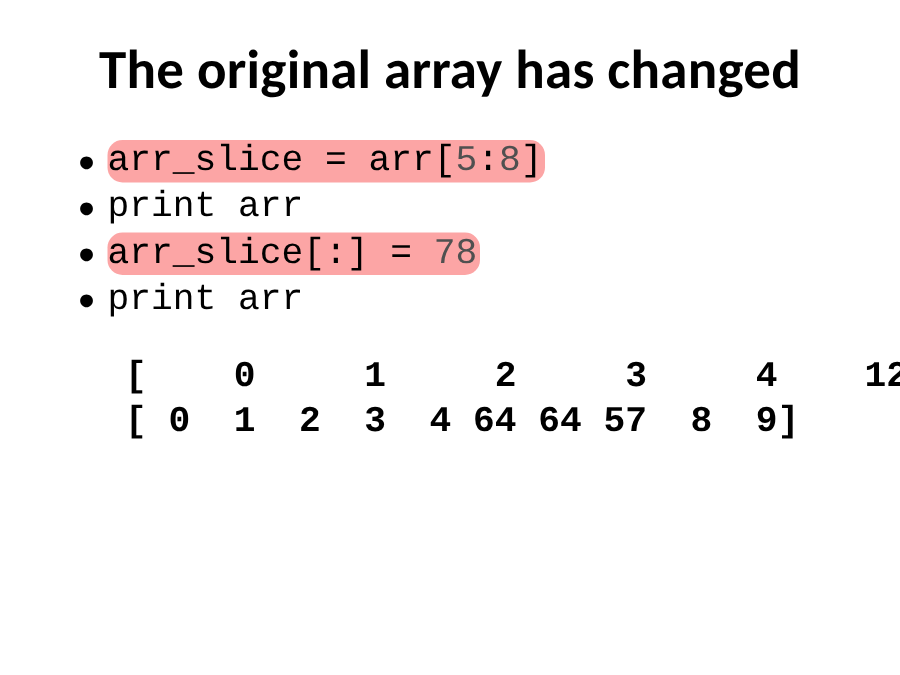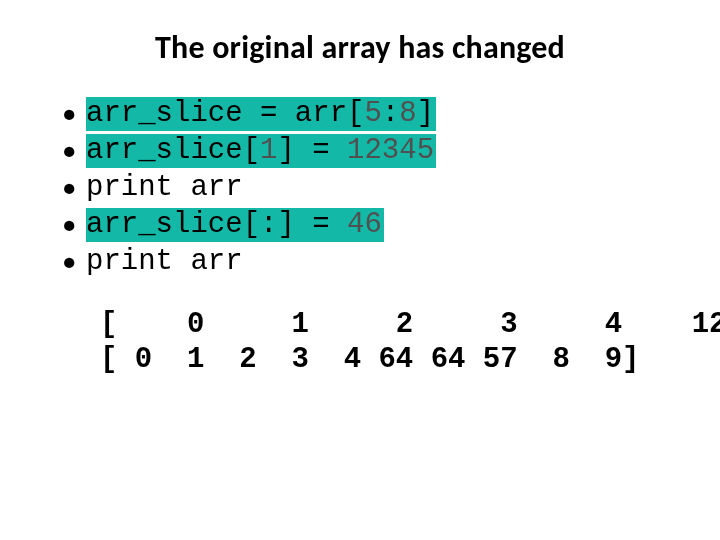--- a/index.html
+++ b/index.html
@@ -5,21 +5,21 @@
   * { margin: 0; padding: 0; box-sizing: border-box; }
   body {
     width: 720px;
     height: 540px;
     background: #ffffff;
     font-family: Calibri, Arial, sans-serif;
     padding: 28px 56px 0 56px;
     color: #000;
   }
   .title {
-    font-size: 32px;
+    font-size: 44px;
     font-weight: 700;
     text-align: center;
     margin-bottom: 28px;
     letter-spacing: 0.2px;
   }
   .bullets {
     list-style: none;
     margin-left: 0;
   }
   .bullets li {
@@ -32,41 +32,41 @@
   }
   .bullets li::before {
     content: "•";
     position: absolute;
     left: 6px;
     top: 0;
     font-family: Calibri, Arial, sans-serif;
     font-size: 29px;
   }
   .hl {
-    background: #14b8a6;
+    background: #fca5a5;
     padding: 0 2px 1px 0;
+    border-radius: 12px;
   }
   .num { color: #505050; }
   .output {
     font-family: Consolas, "Courier New", monospace;
     font-size: 29px;
     font-weight: 700;
     margin-top: 26px;
     margin-left: 44px;
     line-height: 1.22;
     white-space: pre;
   }
 </style>
 </head>
 <body>
 
 <h1 class="title">The original array has changed</h1>
 
 <ul class="bullets">
   <li><span class="hl"><span>arr_slice = arr[</span><span class="num">5</span><span>:</span><span class="num">8</span><span>]</span></span></li>
-  <li><span class="hl"><span>arr_slice[</span><span class="num">1</span><span>] = </span><span class="num">12345</span></span></li>
   <li><span>print arr</span></li>
-  <li><span class="hl"><span>arr_slice[:] = </span><span class="num">46</span></span></li>
+  <li><span class="hl"><span>arr_slice[:] = </span><span class="num">78</span></span></li>
   <li><span>print arr</span></li>
 </ul>
 
 <div class="output"><span>[    0     1     2     3     4    12 12345    12     8     9]</span>
 <span>[ 0  1  2  3  4 64 64 57  8  9]</span></div>
 
 </body></html>

